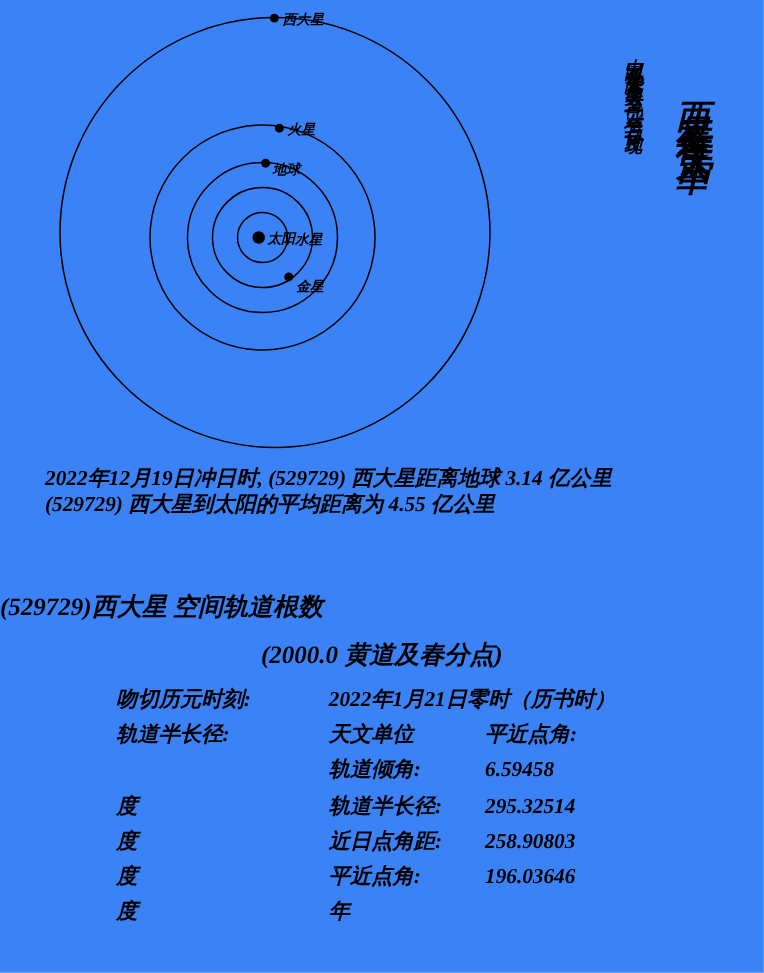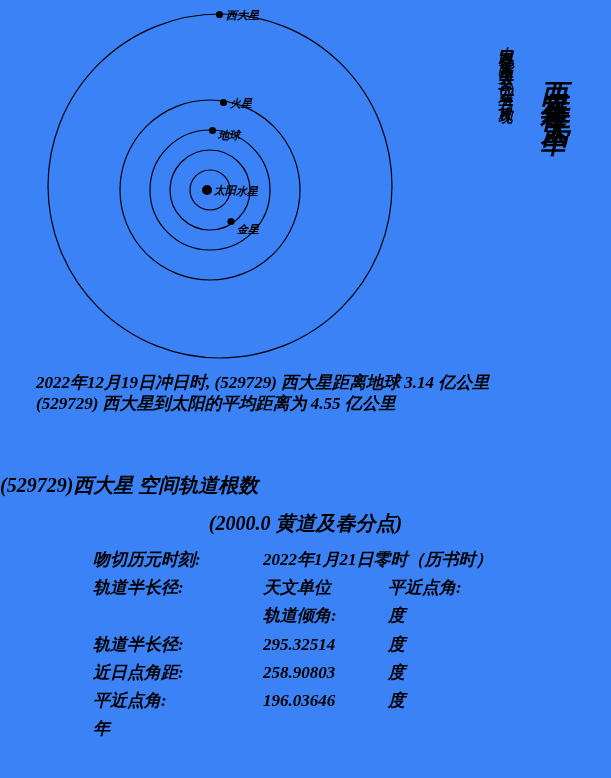--- a/index.html
+++ b/index.html
@@ -100,20 +100,21 @@
     <div class="cell">2022年1月21日零时（历书时）</div>
     <div class="cell"></div>
 
     <div class="cell">轨道半长径:</div>
     <div class="cell">天文单位</div>
 
     <div class="cell">平近点角:</div>
     <div class="cell"></div>
 
     <div class="cell">轨道倾角:</div>
+    <div class="cell">6.59458</div>
     <div class="cell">度</div>
 
     <div class="cell">轨道半长径:</div>
     <div class="cell">295.32514</div>
     <div class="cell">度</div>
 
     <div class="cell">近日点角距:</div>
     <div class="cell">258.90803</div>
     <div class="cell">度</div>
 

